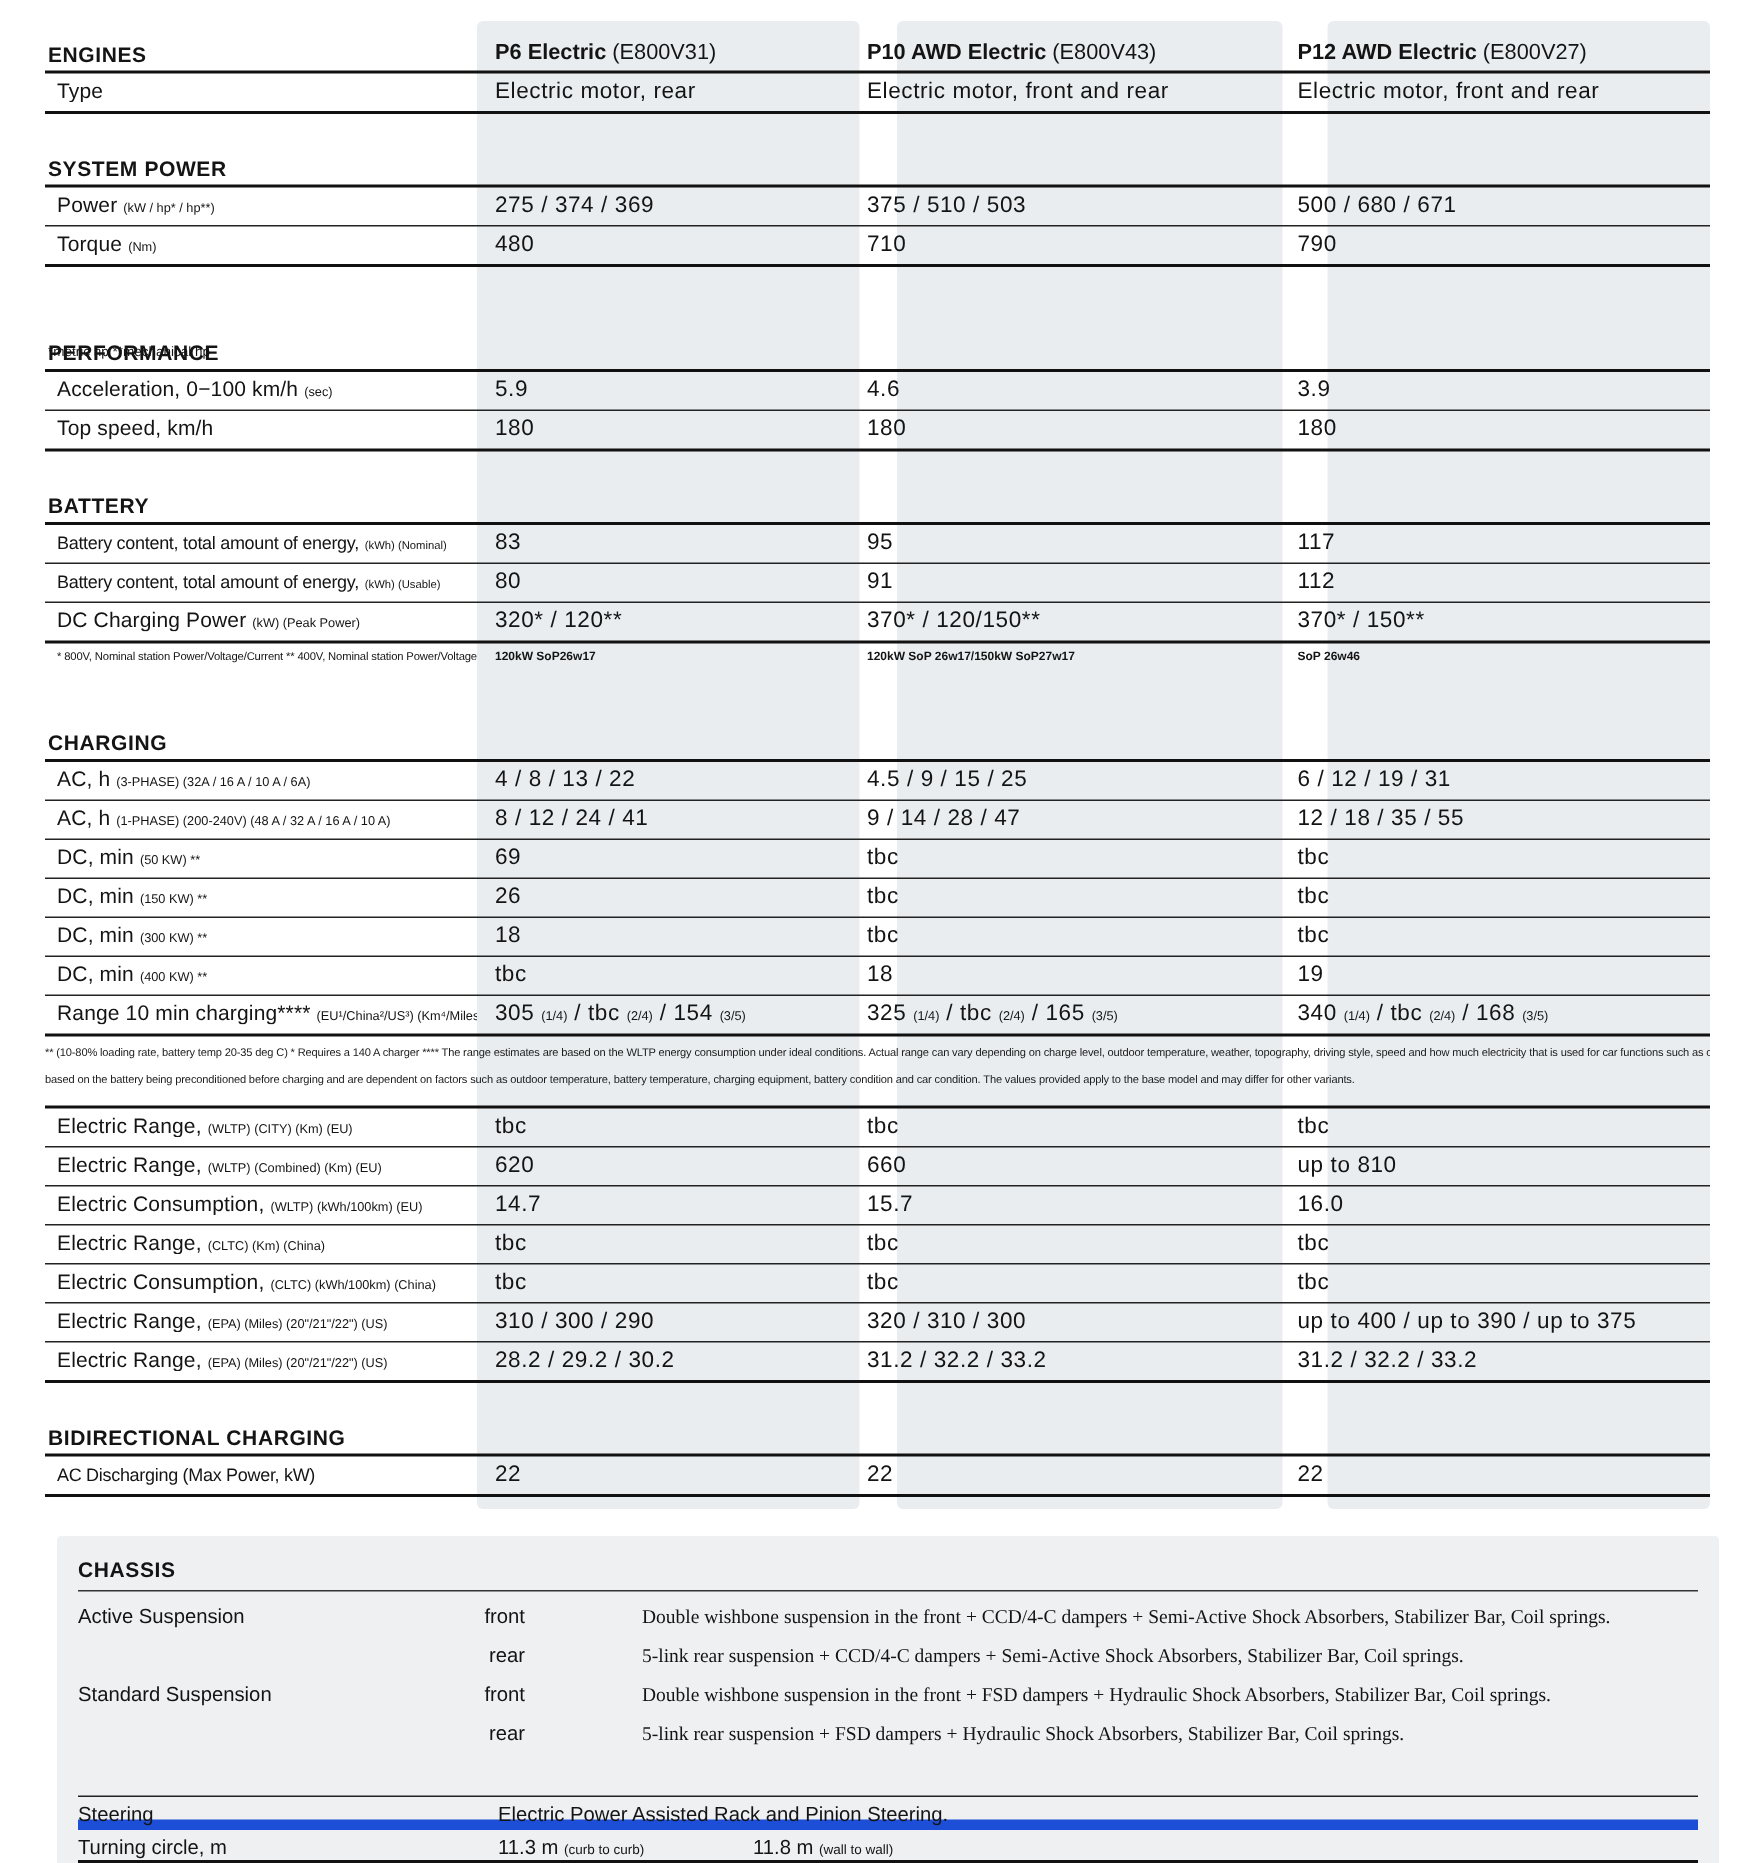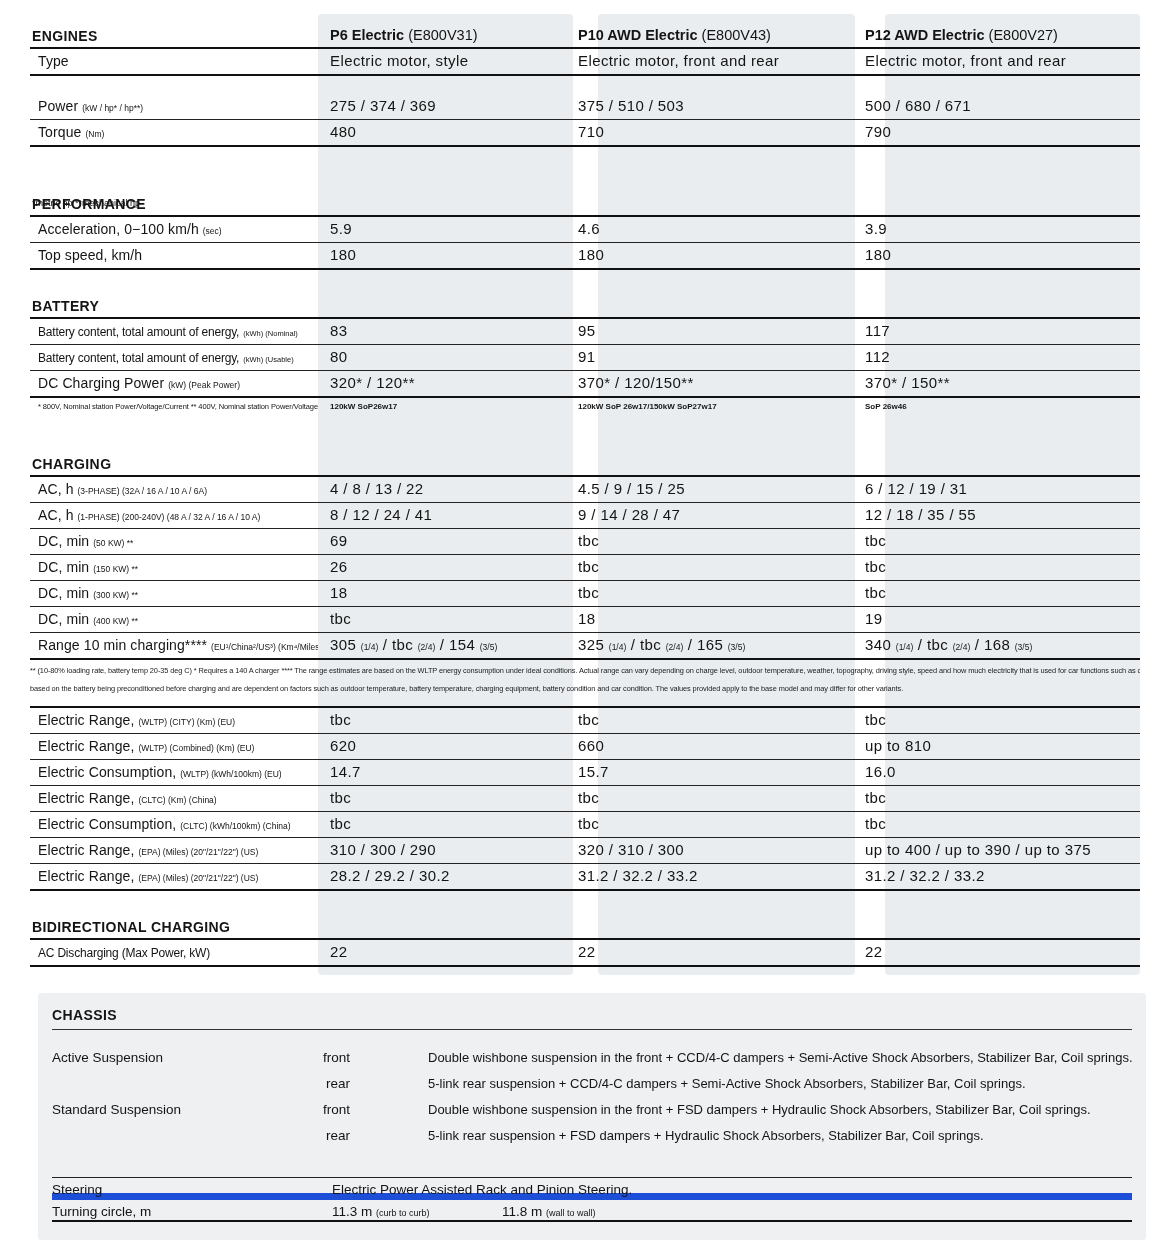--- a/index.html
+++ b/index.html
@@ -39,31 +39,31 @@
   .t-data .v{font-size:15px;letter-spacing:.4px;}
   .t-data .v .sm{font-size:8.5px;letter-spacing:0;}
   .hname{font-weight:bold;font-size:14.5px;}
   .hcode{font-size:14.5px;}
   .nt{font-size:9px;padding-left:2px;margin-top:48px;}
   .tinylbl{font-size:7.5px;letter-spacing:-.1px;}
   .t-colnotes .v{font-size:8px;font-weight:bold;letter-spacing:0;}
   .wn-line{font-size:7.4px;letter-spacing:-.1px;white-space:nowrap;overflow:hidden;margin-bottom:9px;color:#1a1a1a;}
   
   #chassis-panel{position:relative;margin:18px 0 0 38px;width:1108px;background:#eef0f2;border-radius:3px;padding:14px 14px 18px 14px;box-sizing:border-box;}
-  .c-title{font-weight:bold;font-size:14px;letter-spacing:.4px;padding-bottom:6px;border-bottom:1px solid #333;margin-bottom:17px;}
+  .c-title{font-weight:bold;font-size:14px;letter-spacing:.4px;padding-bottom:6px;border-bottom:1px solid #333;margin-bottom:6px;}
   .c-srow{display:flex;align-items:baseline;height:23px;padding-top:3px;gap:32px;}
   .c-row{display:flex;align-items:baseline;height:22px;padding-top:4px;box-sizing:border-box;}
   .c-rules{margin-top:26px;border-top:1px solid #222;}
   .r-thin{border-bottom:7px solid #1d4ed8;}
   .r-thick{border-bottom:2px solid #111;}
   .c-lab{width:222px;font-size:13.5px;flex:none;}
   .c-pos{width:44px;text-align:right;font-size:13.5px;flex:none;}
   .c-gap{width:14px;flex:none;}
   .c-lab-wide{width:280px;font-size:13.5px;flex:none;}
-  .c-desc{font-size:13px;white-space:nowrap;overflow:hidden;}
+  .c-desc{font-size:13px;white-space:nowrap;overflow:hidden;font-family:Liberation Serif, serif;}
   .c-val{font-size:13.5px;white-space:nowrap;overflow:hidden;}
   .c-val .sm{font-size:9px;}
   .cw-turn1{width:170px;flex:none;}
 </style>
 </head>
 <body>
 
 <div class="page">
   <div id="spec-table">
     <div class="band b1"></div>
@@ -74,25 +74,33 @@
           <span class="sec-title">ENGINES</span>
         </div>
         <div class="cell v v1"><span class="hname">P6 Electric</span><span class="hcode"> (E800V31)</span></div>
         <div class="cell v v2"><span class="hname">P10 AWD Electric</span><span class="hcode"> (E800V43)</span></div>
         <div class="cell v v3"><span class="hname">P12 AWD Electric</span><span class="hcode"> (E800V27)</span></div>
       </div>
       <div class="t-row t-data last">
         <div class="cell cell-label">
           <span class="lbl">Type</span>
         </div>
-        <div class="cell v v1"><span>Electric motor, style</span></div>
+        <div class="cell v v1"><span>Electric motor, rear</span></div>
         <div class="cell v v2"><span>Electric motor, front and rear</span></div>
         <div class="cell v v3"><span>Electric motor, front and rear</span></div>
       </div>
       <div class="t-row t-spacer"></div>
+      <div class="t-row t-titlerow">
+        <div class="cell cell-label">
+          <span class="sec-title">SYSTEM POWER</span>
+        </div>
+        <div class="cell v v1"></div>
+        <div class="cell v v2"></div>
+        <div class="cell v v3"></div>
+      </div>
       <div class="t-row t-data">
         <div class="cell cell-label">
           <span class="lbl">Power</span>
           <span class="sub">(kW / hp* / hp**)</span>
         </div>
         <div class="cell v v1"><span>275 / 374 / 369</span></div>
         <div class="cell v v2"><span>375 / 510 / 503</span></div>
         <div class="cell v v3"><span>500 / 680 / 671</span></div>
       </div>
       <div class="t-row t-data last">

